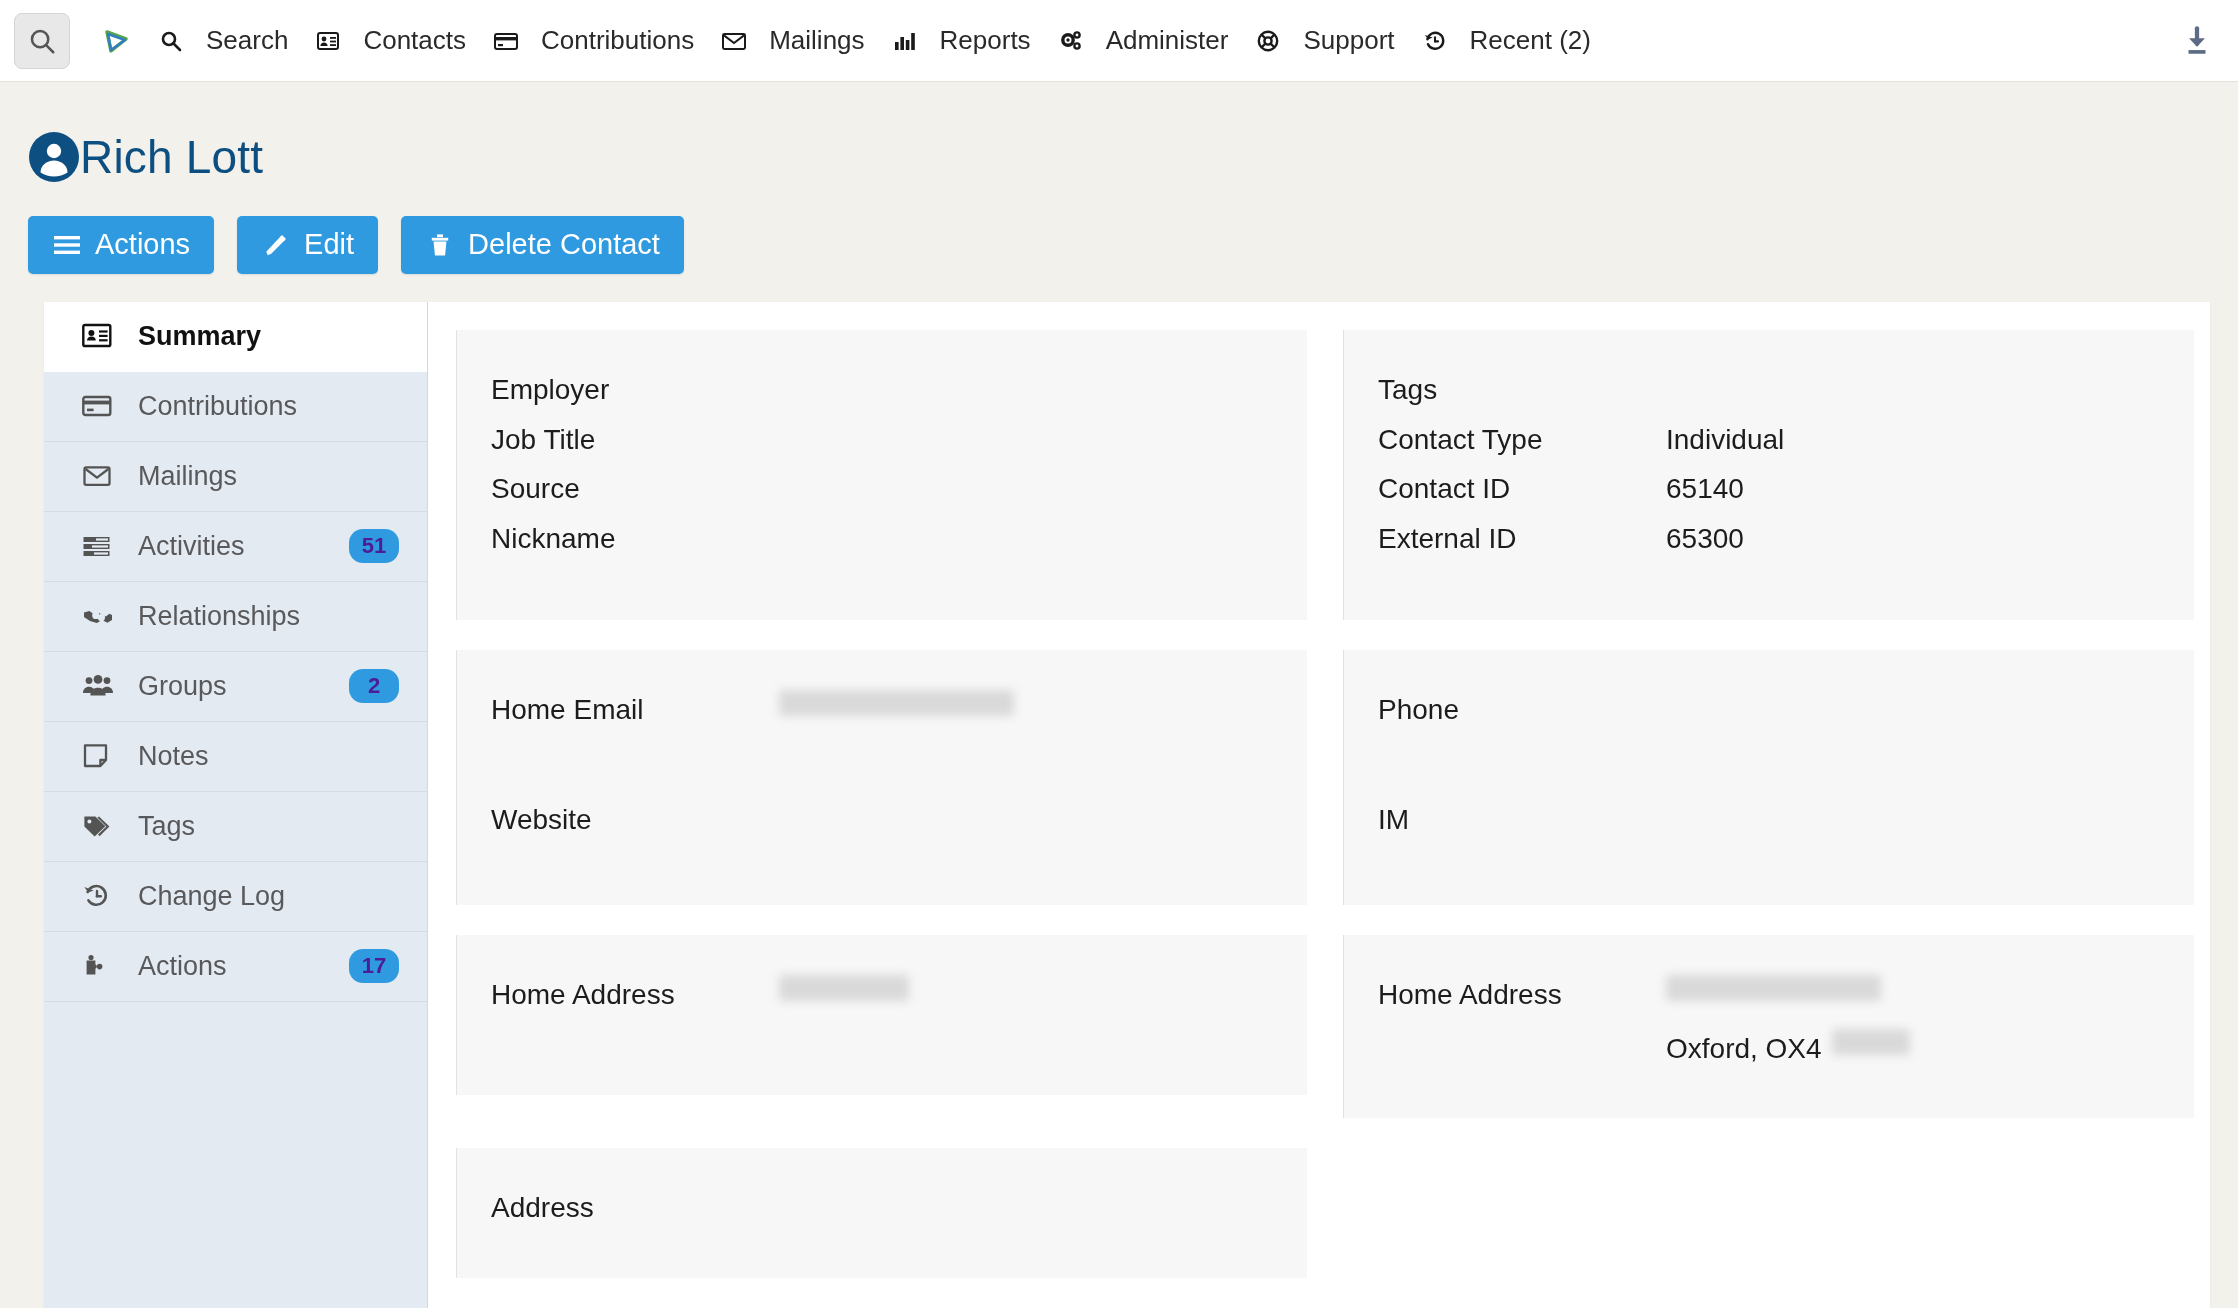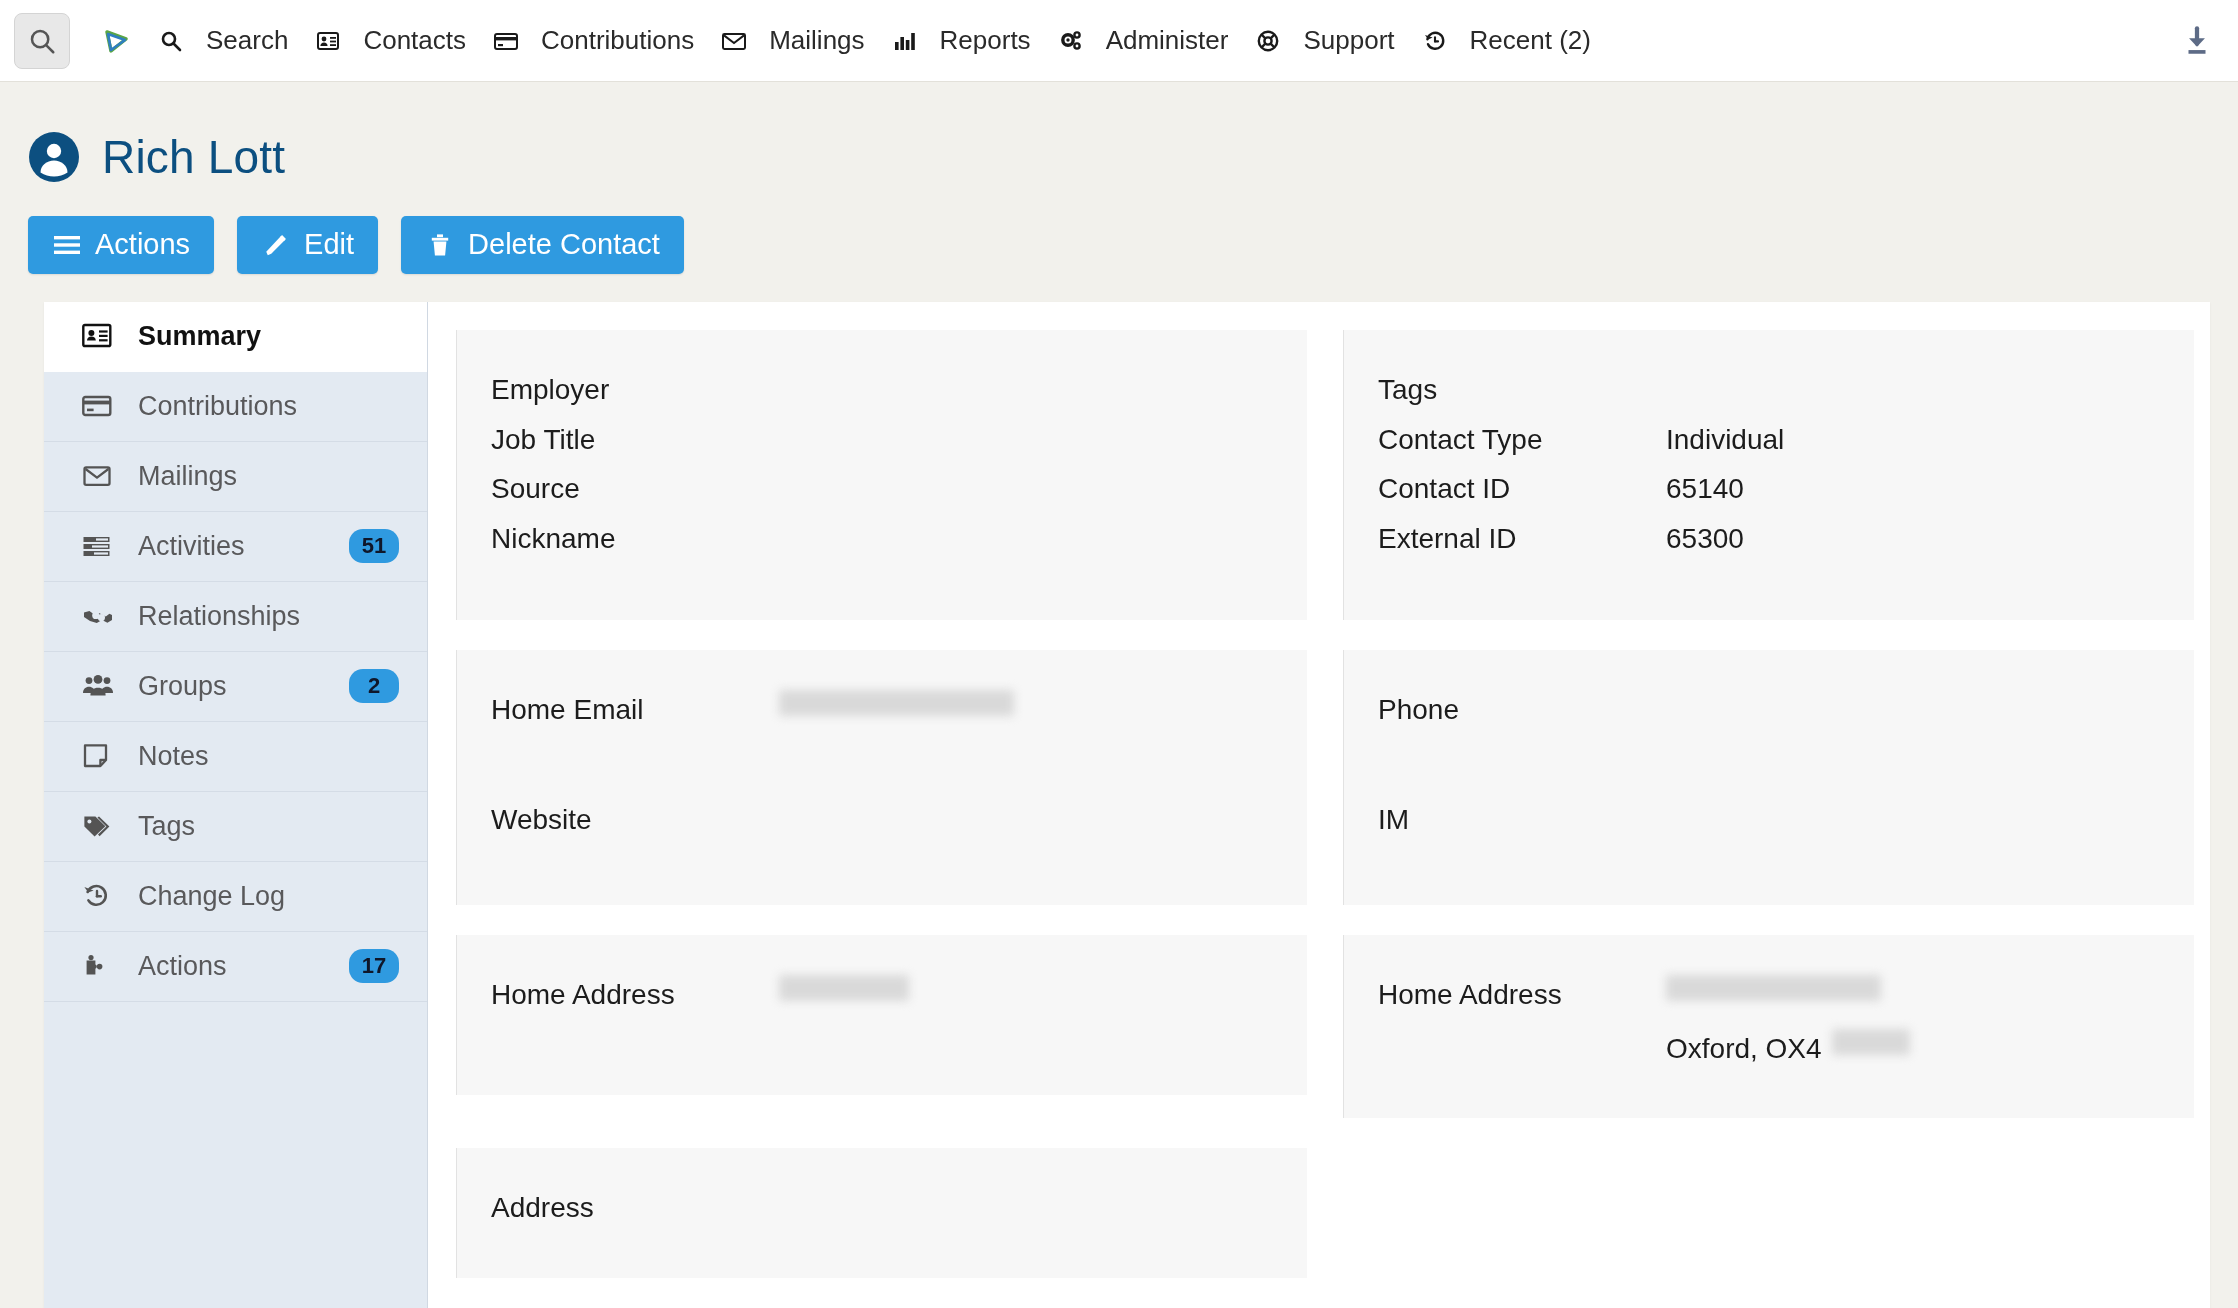--- a/index.html
+++ b/index.html
@@ -51,21 +51,21 @@
     position: absolute;
     right: 24px; top: 50%;
     transform: translateY(-50%);
     cursor: pointer;
     display:flex; align-items:center; justify-content:center;
   }
 
   
   .contact-head {
     padding: 48px 0 0 28px;
-    display: flex; align-items: center; gap: 22px;
+    display: flex; align-items: center; 
   }
   .avatar { width: 52px; height: 52px; flex: 0 0 auto; }
   .contact-name {
     font-size: 46px;
     color: #0c4f80;
     font-weight: 400;
     letter-spacing: 0.2px;
   }
 
   
@@ -112,21 +112,21 @@
   .tab.active {
     background: #ffffff;
     color: #111111;
     font-weight: bold;
     border-bottom-color: #ffffff;
   }
   .tab .ticon { width: 34px; flex: 0 0 34px; display:flex; align-items:center; justify-content:flex-start; margin-right: 22px; }
   .tab .tlabel { flex: 1 1 auto; white-space: nowrap; }
   .badge {
     background: #2f9ae0;
-    color: #0f172a;
+    color: #4c1d95;
     font-size: 22px;
     font-weight: bold;
     border-radius: 14px;
     min-width: 50px;
     height: 34px;
     display: flex; align-items: center; justify-content: center;
     padding: 0 10px;
     flex: 0 0 auto;
   }
 

